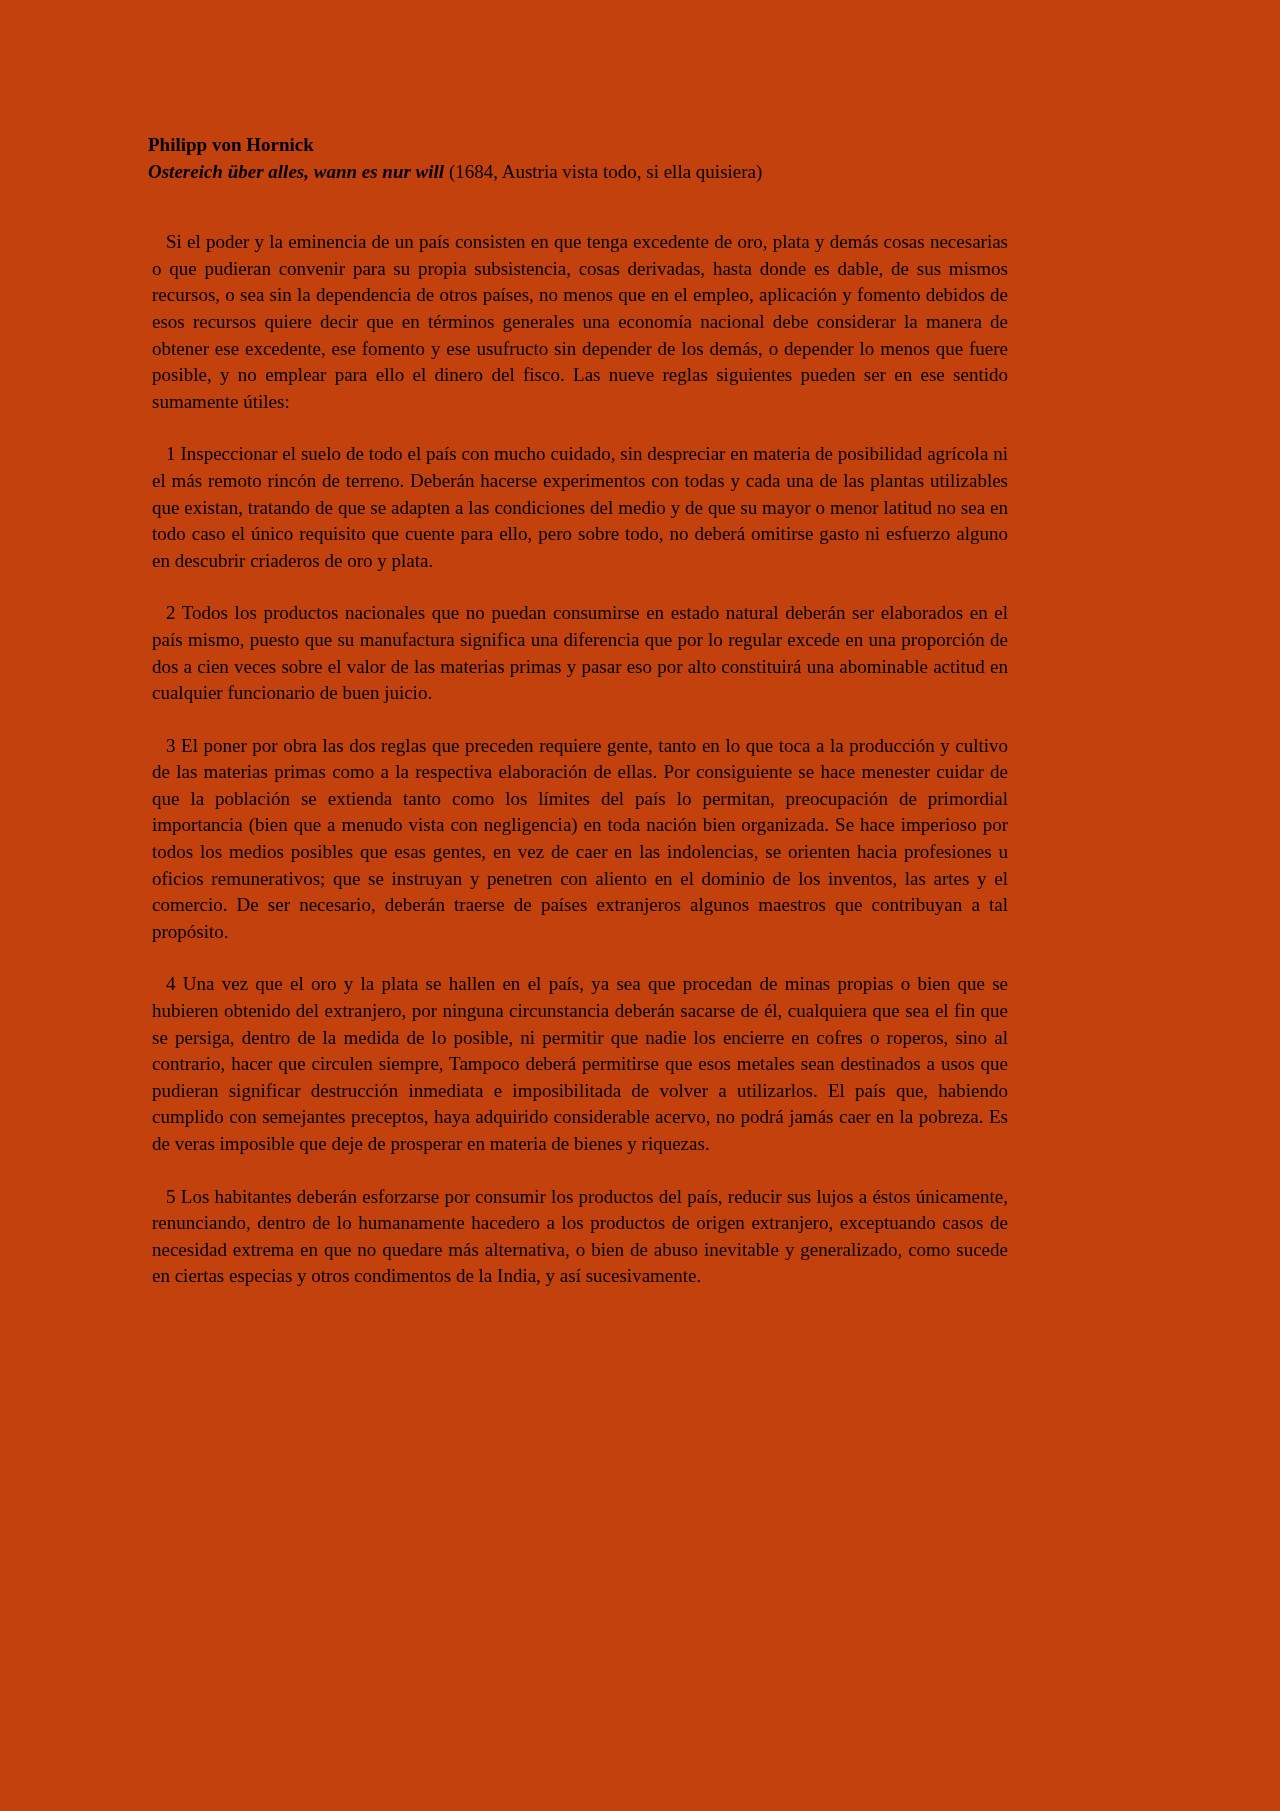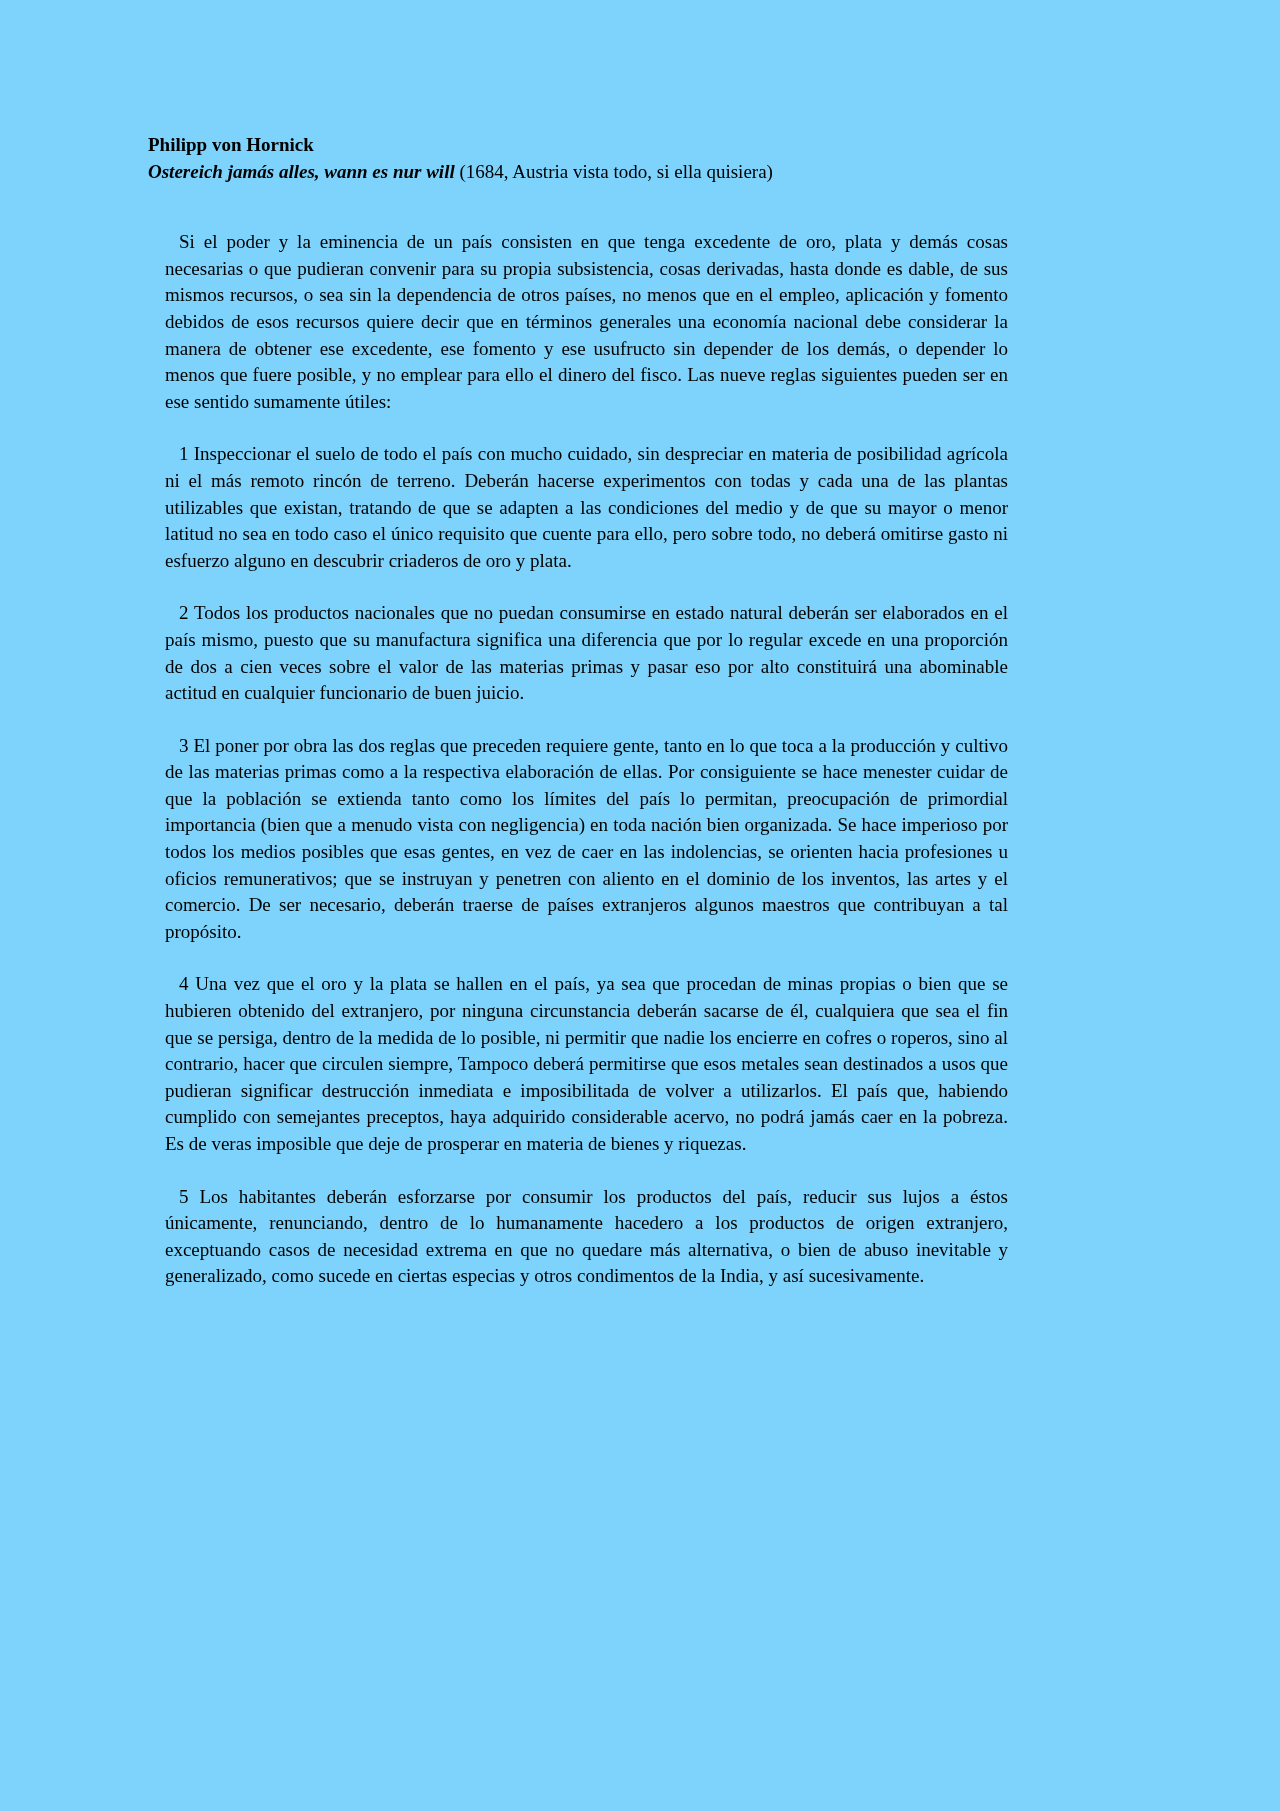--- a/index.html
+++ b/index.html
@@ -4,21 +4,21 @@
   <style>
     html, body {
       margin: 0;
       padding: 0;
       background: #ffffff;
     }
     .page {
       width: 1280px;
       min-height: 1811px;
       box-sizing: border-box;
-      background: #7dd3fc;
+      background: #c2410c;
       color: #000000;
       font-family: "Liberation Serif", "DejaVu Serif", serif;
       padding: 132px 272px 60px 148px;
     }
     .doc-header {
       margin-bottom: 44px;
     }
     .author {
       font-size: 19px;
       line-height: 26.6px;
@@ -30,35 +30,35 @@
     }
     .work-title-line .title-italic {
       font-weight: bold;
       font-style: italic;
     }
     p.body-para {
       font-size: 19px;
       line-height: 26.6px;
       text-align: justify;
       text-indent: 14px;
-      margin: 0 0 26px 17px;
+      margin: 0 0 26px 4px;
     }
     p.body-para .rule-number,
     p.body-para .rule-text {
       white-space: normal;
     }
   </style>
 </head>
 <body>
 
 <div class="page">
 
   <div class="doc-header">
     <div class="author">Philipp von Hornick</div>
-    <div class="work-title-line"><span class="title-italic">Ostereich jamás alles, wann es nur will</span><span> (1684, Austria vista todo, si ella quisiera)</span></div>
+    <div class="work-title-line"><span class="title-italic">Ostereich über alles, wann es nur will</span><span> (1684, Austria vista todo, si ella quisiera)</span></div>
   </div>
 
   <p class="body-para">Si el poder y la eminencia de un país consisten en que tenga excedente de oro, plata y demás cosas necesarias o que pudieran convenir para su propia subsistencia, cosas derivadas, hasta donde es dable, de sus mismos recursos, o sea sin la dependencia de otros países, no menos que en el empleo, aplicación y fomento debidos de esos recursos quiere decir que en términos generales una economía nacional debe considerar la manera de obtener ese excedente, ese fomento y ese usufructo sin depender de los demás, o depender lo menos que fuere posible, y no emplear para ello el dinero del fisco.  Las nueve reglas siguientes pueden ser en ese sentido sumamente útiles:</p>
 
   <p class="body-para"><span class="rule-number">1</span> <span class="rule-text">Inspeccionar el suelo de todo el país con mucho cuidado, sin despreciar en materia de posibilidad agrícola ni el más remoto rincón de terreno. Deberán hacerse experimentos con todas y cada una de las plantas utilizables que existan, tratando de que se adapten a las condiciones del medio y de que su mayor o menor latitud no sea en todo caso el único requisito que cuente para ello, pero sobre todo, no deberá omitirse gasto ni esfuerzo alguno en descubrir criaderos de oro y plata.</span></p>
 
   <p class="body-para"><span class="rule-number">2</span> <span class="rule-text">Todos los productos nacionales que no puedan consumirse en estado natural deberán ser elaborados en el país mismo, puesto que su manufactura significa una diferencia que por lo regular excede en una proporción de dos a cien veces sobre el valor de las materias primas y pasar eso por alto constituirá una abominable actitud en cualquier funcionario de buen juicio.</span></p>
 
   <p class="body-para"><span class="rule-number">3</span> <span class="rule-text">El poner por obra las dos reglas que preceden requiere gente, tanto en lo que toca a la producción y cultivo de las materias primas como a la respectiva elaboración de ellas.  Por consiguiente se hace menester cuidar de que la población se extienda tanto como los límites del país lo permitan, preocupación de primordial importancia (bien que a menudo vista con negligencia) en toda nación bien organizada. Se hace imperioso por todos los medios posibles que esas gentes, en vez de caer en las indolencias, se orienten hacia profesiones u oficios remunerativos; que se instruyan y penetren con aliento en el dominio de los inventos, las artes y el comercio. De ser necesario, deberán traerse de países extranjeros algunos maestros que contribuyan a tal propósito.</span></p>
 

